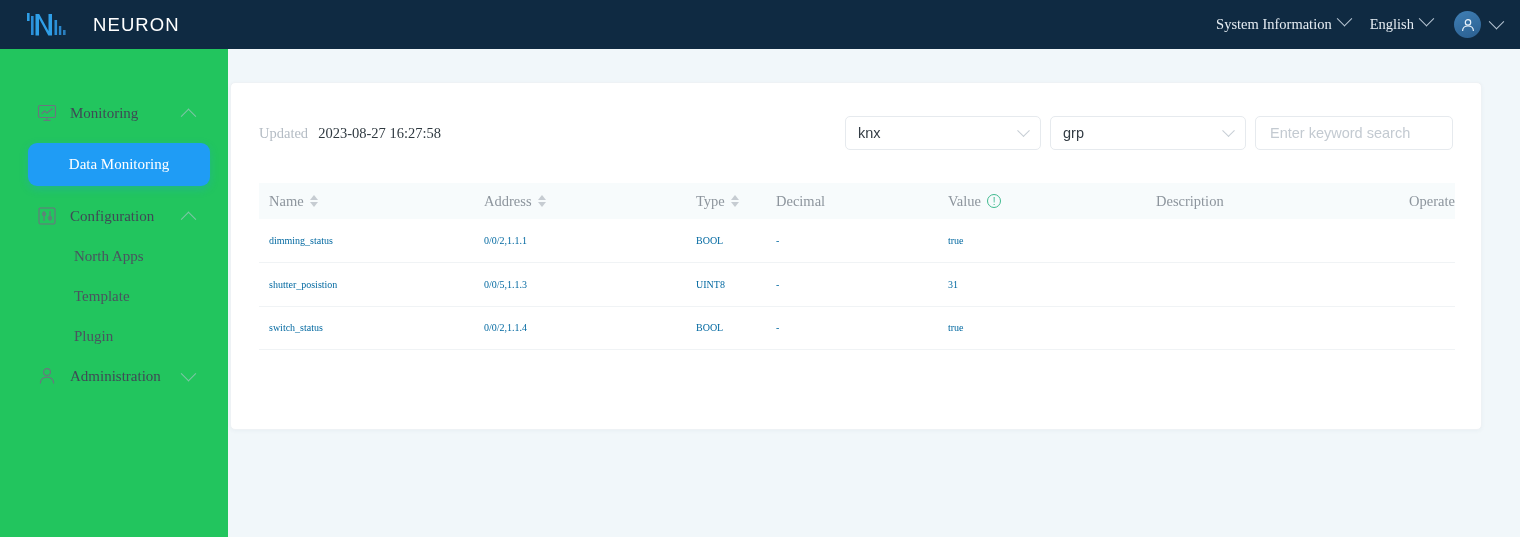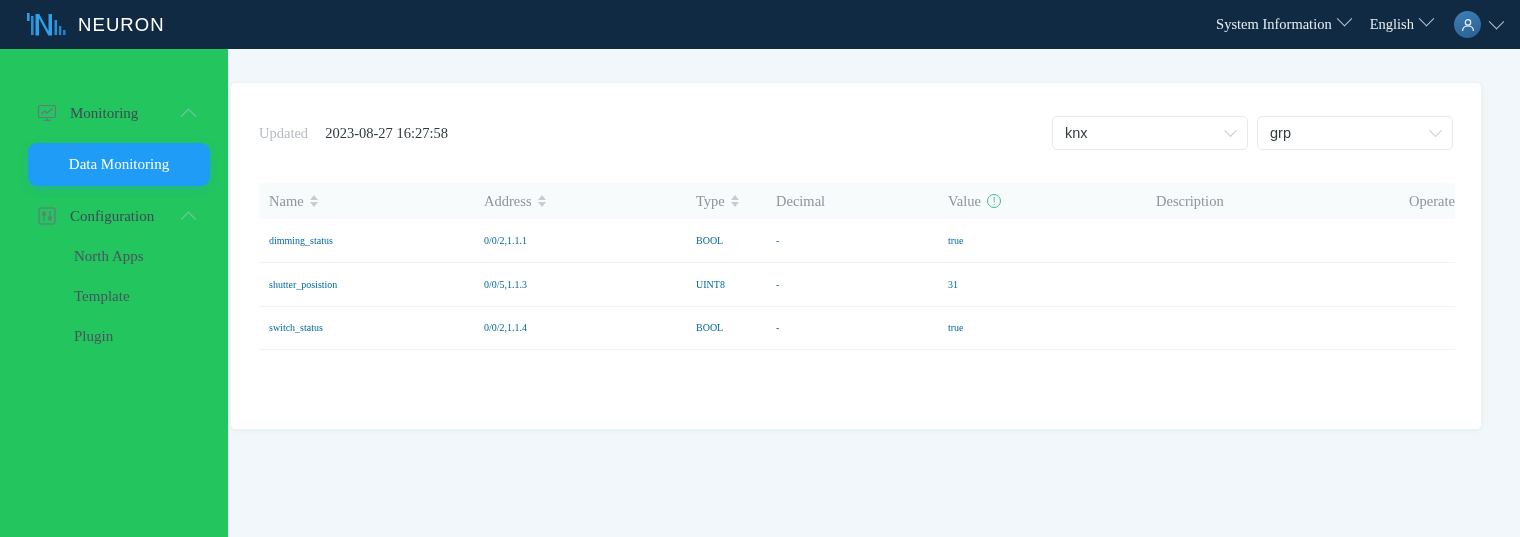--- a/index.html
+++ b/index.html
@@ -18,21 +18,21 @@
   }
 
   
   .topbar {
     position: absolute; left: 0; top: 0;
     width: 1520px; height: 49px;
     background: #0f2a42;
     display: flex; align-items: center;
     padding: 0 18px 0 26px;
   }
-  .brand { display: flex; align-items: center; gap: 10px; }
+  .brand { display: flex; align-items: center; gap: 25px; }
   .brand-logo { width: 42px; height: 30px; display: block; }
   .brand-name {
     color: #ffffff;
     font-family: "Liberation Sans", sans-serif;
     font-size: 18.5px;
     letter-spacing: 1.1px;
     font-weight: 400;
   }
   .topbar-spacer { flex: 1 1 auto; }
   .topbar-right { display: flex; align-items: center; gap: 0px; }
@@ -118,21 +118,21 @@
     box-shadow: 0 1px 4px rgba(30,60,90,.045);
     padding: 0 28px;
     position: relative;
   }
 
   .card-toolbar {
     height: 100px;
     display: flex; align-items: center;
   }
   .updated {
-    display: flex; align-items: baseline; gap: 17px;
+    display: flex; align-items: baseline; gap: 10px;
   }
   .updated-label { color: #b4bcc4; font-size: 14.5px; }
   .updated-value { color: #2f3940; font-size: 14.5px; }
   .toolbar-spacer { flex: 1 1 auto; }
   .filters { display: flex; align-items: center; gap: 9px; }
   .select {
     width: 196px; height: 34px;
     border: 1px solid #e6eaee;
     border-radius: 5px;
     display: flex; align-items: center;
@@ -293,20 +293,30 @@
     <div class="nav-sub">
       <span>North Apps</span>
     </div>
     <div class="nav-sub">
       <span>Template</span>
     </div>
     <div class="nav-sub">
       <span>Plugin</span>
     </div>
 
+    <div class="nav-group">
+      <span class="gicon">
+        <svg width="22" height="22" viewBox="0 0 22 22" xmlns="http://www.w3.org/2000/svg">
+          <circle cx="11" cy="7" r="3.4" fill="none" stroke="#6b757f" stroke-width="1.1"></circle>
+          <path d="M4.4 18.5 C4.4 14.4 7.4 12.1 11 12.1 C14.6 12.1 17.6 14.4 17.6 18.5" fill="none" stroke="#6b757f" stroke-width="1.1"></path>
+        </svg>
+      </span>
+      <span class="glabel">Administration</span>
+      <span class="chev gchev"></span>
+    </div>
 
   </div>
 
   <div class="main">
     <div class="card">
 
       <div class="card-toolbar">
         <div class="updated">
           <span class="updated-label">Updated</span>
           <span class="updated-value">2023-08-27 16:27:58</span>
@@ -315,20 +325,23 @@
         <div class="toolbar-spacer"></div>
 
         <div class="filters">
           <div class="select">
             <span class="sval">knx</span>
             <span class="schev"></span>
           </div>
           <div class="select">
             <span class="sval">grp</span>
             <span class="schev"></span>
+          </div>
+          <div class="searchbox">
+            <input type="text" placeholder="Enter keyword search" value="" style="">
           </div>
         </div>
       </div>
 
       <table class="dt">
         <colgroup>
           <col style="width:215px">
             <col style="width:212px">
             <col style="width:80px">
           <col style="width:172px">

